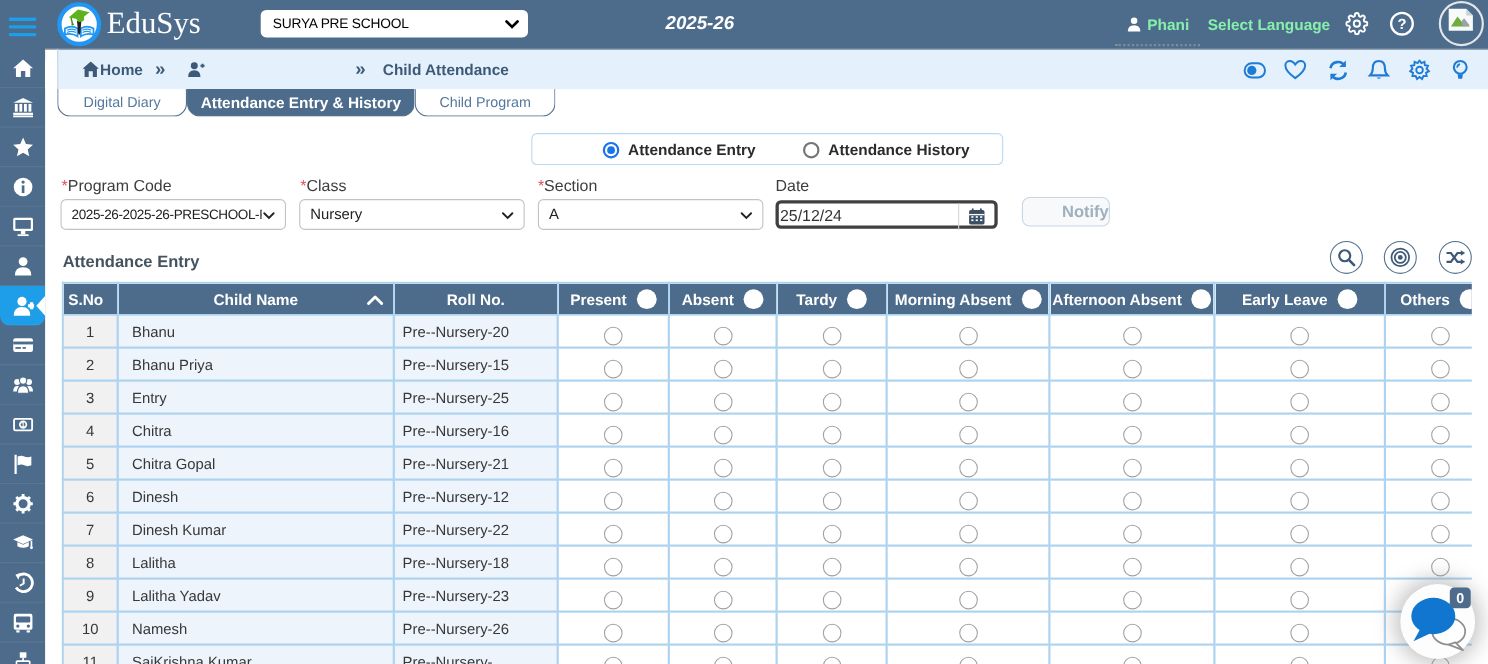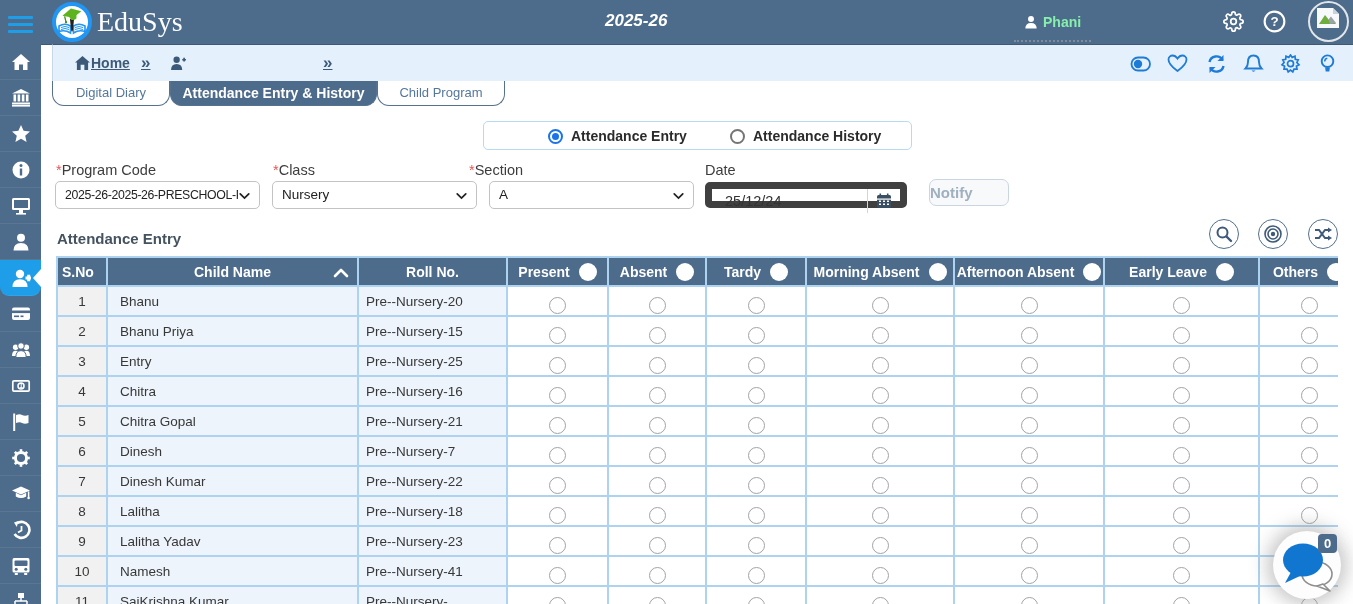--- a/index.html
+++ b/index.html
@@ -24,43 +24,43 @@
 #sidebar { position:absolute; left:0; top:44px; width:41px; height:560px; background:#4d6b8a; }
 .sb-item { position:relative; width:41px; height:36px; text-align:center; }
 .sb-item { border-bottom:1px solid rgba(255,255,255,0.08); }
 .sb-item svg { margin-top:8px; }
 .sb-item.active { background:#1e9de8; border-radius:0 0 9px 9px; }
 .sb-item.active:after { content:""; position:absolute; right:0; top:50%; margin-top:-9px; border-top:9px solid transparent; border-bottom:9px solid transparent; border-right:8px solid #fff; }
 
 
 #crumb { position:absolute; left:52px; top:44px; width:1301px; height:37px; background:#e4f0fb; border-top:1px solid #405972; border-left:1px solid #c8d8e8; }
 #whitegap { position:absolute; left:41px; top:44px; width:11px; height:37px; background:#fff; border-top:1px solid #405972; }
-.crumb-txt { position:absolute; top:0; line-height:36px; font-size:14px; font-weight:bold; color:#3c5a77; white-space:nowrap;text-decoration:underline; }
+.crumb-txt { position:absolute; top:0; line-height:36px; font-size:14px; font-weight:bold; color:#3c5a77; white-space:nowrap; }
 .crumb-ic { position:absolute; top:8px; }
 
 
 .tab { position:absolute; top:81px; height:25px; line-height:24px; text-align:center; font-size:13px; font-weight:400; border:1px solid #54718e; border-top:none; border-radius:0 0 12px 12px; background:#fff; color:#54789c; }
 .tab.active { background:#4d6b8a; color:#fff; font-size:14px; font-weight:bold; }
 
 
 #radiobox { position:absolute; left:483px; top:121px; width:429px; height:29px; background:#fff; border:1px solid #b8d9f2; border-radius:5px; }
 .rgroup { position:absolute; top:0; height:29px; line-height:29px; font-size:14px; font-weight:bold; color:#2b2b2b; }
 .radio-sel { display:inline-block; width:15px; height:15px; border-radius:50%; border:2px solid #1a73e8; vertical-align:-3px; margin-right:8px; position:relative; background:#fff; }
 .radio-sel:after { content:""; position:absolute; left:2px; top:2px; width:7px; height:7px; border-radius:50%; background:#1a73e8; }
 .radio-un { display:inline-block; width:15px; height:15px; border-radius:50%; border:2px solid #757575; vertical-align:-3px; margin-right:8px; background:#fff; }
 
 
 .flabel { position:absolute; top:162px; font-size:14.5px; color:#3d3d3d; }
 .flabel b { color:#e25858; font-weight:400; }
 .fsel { position:absolute; top:181px; width:205px; height:28px; background:#fff; border:1px solid #c3c3c3; border-radius:5px; font-size:13.5px; color:#222; line-height:26px; padding-left:9px; white-space:nowrap; overflow:hidden; }
 .fsel svg { position:absolute; right:8px; top:8px; background:#fff; }
 .seltxt { display:block; overflow:hidden; margin-right:13px; }
-#datebox { position:absolute; left:705px; top:182px; width:202px; height:26px; background:#fff; border:7px solid #404040; border-radius:5px; font-size:14.5px; color:#333; line-height:24px; padding-left:13px; }
+#datebox { position:absolute; left:705px; top:182px; width:202px; height:26px; background:#fff; border:3px solid #404040; border-radius:5px; font-size:14.5px; color:#333; line-height:24px; padding-left:1px; }
 #dateico { position:absolute; right:0; top:0; width:33px; height:24px; border-left:1px solid #d5d5d5; text-align:center; }
-#notify { position:absolute; left:929px; top:179px; width:80px; height:27px; background:#f7f9fb; border:1px solid #c9d6e2; border-radius:7px; color:#9fb0bf; font-size:15px; font-weight:bold; text-align:left; line-height:25px; }
+#notify { position:absolute; left:929px; top:179px; width:80px; height:27px; background:#f7f9fb; border:1px solid #c9d6e2; border-radius:7px; color:#9fb0bf; font-size:15px; font-weight:bold; text-align:right; line-height:25px; }
 
 
 #aehead { position:absolute; left:57px; top:230px; font-size:15px; font-weight:bold; color:#44535f; }
 .rbtn { position:absolute; top:219px; width:30px; height:30px; border-radius:50%; border:1px solid #53708d; background:#fff; }
 .rbtn svg { margin:4px; }
 
 
 #tblwrap { position:absolute; left:56px; top:256px; width:1282px; height:348px; overflow:hidden; }
 table { border-collapse:collapse; table-layout:fixed; width:1302px; }
 th { background:#4d6b8a; color:#fff; font-size:14px; font-weight:bold; height:29px; padding:0; position:relative; }
@@ -98,27 +98,33 @@
         <path d="M14 13 L18 13 L17 24 L16 26 L15 24 Z" fill="#222"></path>
         <g transform="rotate(-14 16 9)">
           <path d="M12.5 9.5 L14 13.5 Q16.5 15 19.5 13.5 L20.5 9 Z" fill="#5cb31e"></path>
           <path d="M6.5 7.5 L16.5 2.5 L26 7.5 L16.5 12 Z" fill="#5cb31e"></path>
           <path d="M8.5 8.5 L8.5 14" stroke="#3f8d12" stroke-width="1.3"></path>
           <circle cx="8.5" cy="14.5" r="1.1" fill="#3f8d12"></circle>
         </g>
       </svg>
     </div>
     <div id="brand">EduSys</div>
+    <div id="schoolsel">SURYA PRE SCHOOL
+      <svg width="15" height="14" viewBox="0 0 14 14">
+          <path d="M2 4.5 L7 9.5 L12 4.5" stroke="#000" stroke-width="2.4" fill="none" stroke-linecap="round"></path>
+        </svg>
+    </div>
     <div id="year">2025-26</div>
     <div class="tb-item" id="phani">
       <svg width="14" height="14" viewBox="0 0 16 16">
           <circle cx="8" cy="4.5" r="3.4" fill="#fff"></circle>
           <path d="M1.5 15.5 Q1.5 9 8 9 Q14.5 9 14.5 15.5 Z" fill="#fff"></path>
         </svg>Phani
     </div>
+    <div class="tb-item" id="selLang">Select Language</div>
     <svg style="position:absolute; left:1223px; top:11px;" width="21" height="21" viewBox="0 0 24 24" fill="none" stroke="#fff" stroke-width="2">
         <circle cx="12" cy="12" r="3.2"></circle>
         <path d="M19.4 15a1.65 1.65 0 0 0 .33 1.82l.06.06a2 2 0 1 1-2.83 2.83l-.06-.06a1.65 1.65 0 0 0-1.82-.33 1.65 1.65 0 0 0-1 1.51V21a2 2 0 1 1-4 0v-.09A1.65 1.65 0 0 0 9 19.4a1.65 1.65 0 0 0-1.82.33l-.06.06a2 2 0 1 1-2.83-2.83l.06-.06a1.65 1.65 0 0 0 .33-1.82 1.65 1.65 0 0 0-1.51-1H3a2 2 0 1 1 0-4h.09A1.65 1.65 0 0 0 4.6 9a1.65 1.65 0 0 0-.33-1.82l-.06-.06a2 2 0 1 1 2.83-2.83l.06.06a1.65 1.65 0 0 0 1.82.33H9a1.65 1.65 0 0 0 1-1.51V3a2 2 0 1 1 4 0v.09a1.65 1.65 0 0 0 1 1.51 1.65 1.65 0 0 0 1.82-.33l.06-.06a2 2 0 1 1 2.83 2.83l-.06.06a1.65 1.65 0 0 0-.33 1.82V9a1.65 1.65 0 0 0 1.51 1H21a2 2 0 1 1 0 4h-.09a1.65 1.65 0 0 0-1.51 1z"></path>
       </svg>
     <svg style="position:absolute; left:1263px; top:10px;" width="23" height="23" viewBox="0 0 24 24">
         <circle cx="12" cy="12" r="10.3" fill="none" stroke="#fff" stroke-width="2.2"></circle>
         <text x="12" y="17" text-anchor="middle" font-size="14" font-weight="bold" fill="#fff" font-family="Liberation Sans">?</text>
       </svg>
     <div style="position:absolute; left:1308px; top:1px; width:41px; height:41px; border-radius:50%; border:2px solid #e3e6e9; overflow:hidden;">
       <svg width="26" height="24" viewBox="0 0 26 24" style="margin:3px 0 0 5px;">
@@ -268,20 +274,21 @@
         <path d="M8 0 L16 7 L14 7 L14 15 L10 15 L10 9.5 L6 9.5 L6 15 L2 15 L2 7 L0 7 Z" fill="#3c5a77"></path>
       </svg>
     <div class="crumb-txt" style="left:38px;">Home</div>
     <div class="crumb-txt" style="left:88px; font-size:17px;">»</div>
     <svg class="crumb-ic" style="left:117px; top:11px;" width="17" height="14" viewBox="0 0 18 15">
         <circle cx="7" cy="4" r="3.4" fill="#3c5a77"></circle>
         <path d="M1 15 Q1 8.5 7 8.5 Q13 8.5 13 15 Z" fill="#3c5a77"></path>
         <path d="M13 4 L17 4 M15 2 L15 6" stroke="#3c5a77" stroke-width="1.8"></path>
       </svg>
     <div class="crumb-txt" style="left:270px; font-size:17px;">»</div>
+    <div class="crumb-txt" style="left:295px;">Child Attendance</div>
     <span id="crumbicons"><svg style="position:absolute; left:1077px; top:9px;" width="21" height="20" viewBox="0 0 20 20">
           <rect x="1" y="3.5" width="18.5" height="13" rx="6.5" fill="none" stroke="#1e7bd6" stroke-width="1.8"></rect>
           <circle cx="7.5" cy="10" r="4.2" fill="#1e7bd6"></circle>
         </svg><svg style="position:absolute; left:1114px; top:9px;" width="21" height="20" viewBox="0 0 20 20">
           <path d="M10 17 C3 12 1 8 1 5.5 C1 3 3 1.5 5.2 1.5 C7 1.5 8.6 2.6 10 4.6 C11.4 2.6 13 1.5 14.8 1.5 C17 1.5 19 3 19 5.5 C19 8 17 12 10 17 Z" fill="none" stroke="#1e7bd6" stroke-width="1.8"></path>
         </svg><svg style="position:absolute; left:1153px; top:9px;" width="21" height="20" viewBox="0 0 20 20">
           <path d="M3 8 A7 7 0 0 1 16 6" fill="none" stroke="#1e7bd6" stroke-width="2.4"></path>
           <path d="M17 1 V7 H11 Z" fill="#1e7bd6"></path>
           <path d="M17 12 A7 7 0 0 1 4 14" fill="none" stroke="#1e7bd6" stroke-width="2.4"></path>
           <path d="M3 19 V13 H9 Z" fill="#1e7bd6"></path>
@@ -302,21 +309,21 @@
   <div class="tab active" style="left:170px; width:207px;">Attendance Entry &amp; History</div>
   <div class="tab" style="left:377px; width:128px;">Child Program</div>
 
   <div id="radiobox">
     <div class="rgroup" style="left:64px;"><span class="radio-sel"></span>Attendance Entry</div>
     <div class="rgroup" style="left:246px;"><span class="radio-un"></span>Attendance History</div>
   </div>
 
   <div class="flabel" style="left:56px;"><b>*</b>Program Code</div>
   <div class="flabel" style="left:273px;"><b>*</b>Class</div>
-  <div class="flabel" style="left:469px;text-align:right;"><b>*</b>Section</div>
+  <div class="flabel" style="left:489px;text-align:right;"><b>*</b>Section</div>
   <div class="flabel" style="left:705px;">Date</div>
   <div class="fsel" style="left:55px; font-size:12.3px; letter-spacing:-0.35px;">
       <span class="seltxt">2025-26-2025-26-PRESCHOOL-PS·</span>
     <svg width="13" height="12" viewBox="0 0 14 14">
         <path d="M2 4.5 L7 9.5 L12 4.5" stroke="#222" stroke-width="2" fill="none" stroke-linecap="round"></path>
       </svg>
     </div>
   <div class="fsel" style="left:272px;">Nursery
     <svg width="13" height="12" viewBox="0 0 14 14">
         <path d="M2 4.5 L7 9.5 L12 4.5" stroke="#222" stroke-width="2" fill="none" stroke-linecap="round"></path>
@@ -523,21 +530,21 @@
             <td class="rad">
               <span class="cellradio"></span>
             </td>
             <td class="rad">
               <span class="cellradio"></span>
             </td>
           </tr>
           <tr class="datarow">
             <td class="sno">6</td>
             <td class="name">Dinesh</td>
-            <td class="roll">Pre--Nursery-7</td>
+            <td class="roll">Pre--Nursery-12</td>
             <td class="rad">
               <span class="cellradio"></span>
             </td>
             <td class="rad">
               <span class="cellradio"></span>
             </td>
             <td class="rad">
               <span class="cellradio"></span>
             </td>
             <td class="rad">
@@ -627,21 +634,21 @@
             <td class="rad">
               <span class="cellradio"></span>
             </td>
             <td class="rad">
               <span class="cellradio"></span>
             </td>
           </tr>
           <tr class="datarow">
             <td class="sno">10</td>
             <td class="name">Namesh</td>
-            <td class="roll">Pre--Nursery-41</td>
+            <td class="roll">Pre--Nursery-26</td>
             <td class="rad">
               <span class="cellradio"></span>
             </td>
             <td class="rad">
               <span class="cellradio"></span>
             </td>
             <td class="rad">
               <span class="cellradio"></span>
             </td>
             <td class="rad">

